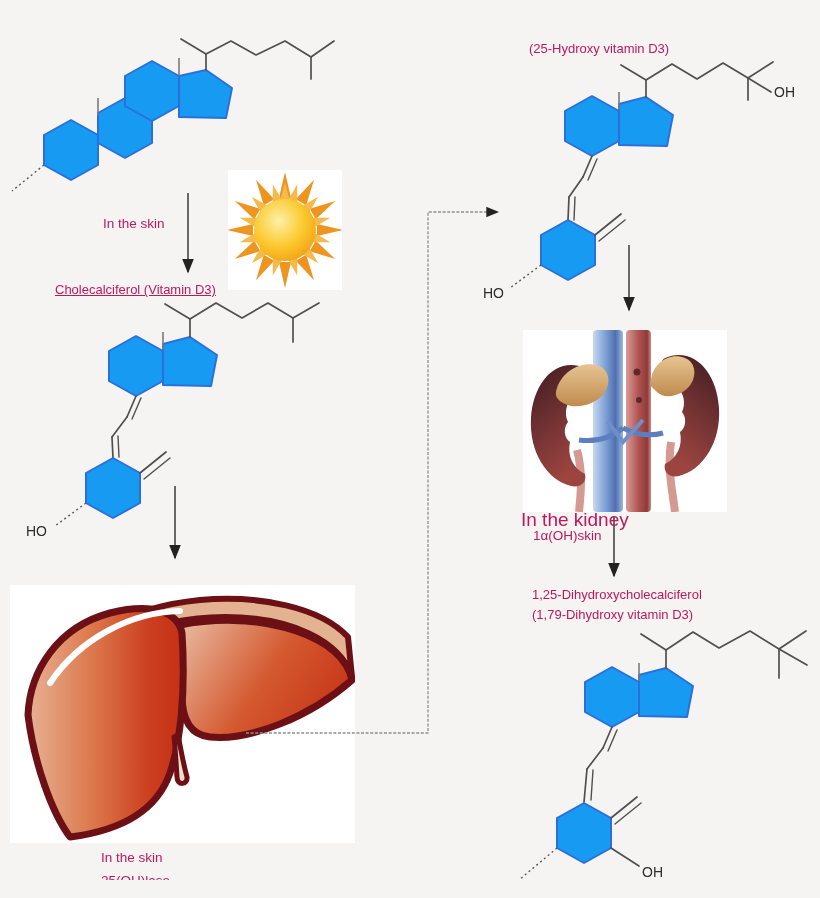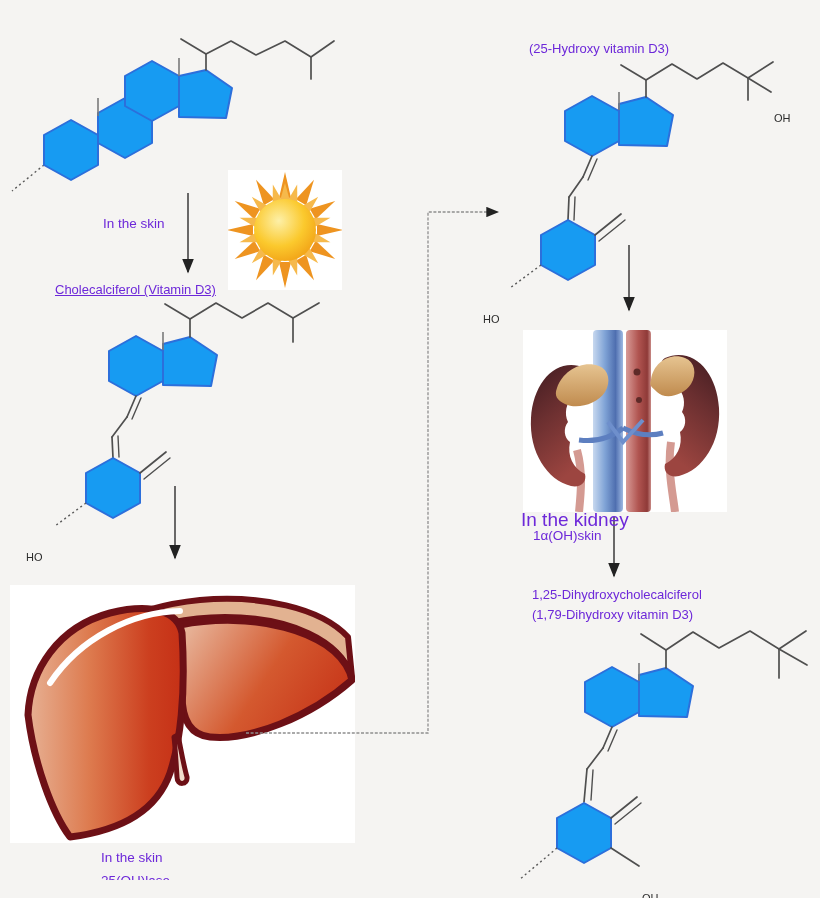--- a/index.html
+++ b/index.html
@@ -2,22 +2,22 @@
 <html><head>
 <meta charset="utf-8">
 <style>
   html,body{margin:0;padding:0;background:#e8e8e8;}
   #canvas{
     position:relative;width:820px;height:898px;overflow:hidden;
     background:#f5f4f2;font-family:"Liberation Sans",sans-serif;
   }
   .panel{position:absolute;background:#ffffff;}
   .overlay{position:absolute;left:0;top:0;}
-  .lbl{position:absolute;font-size:13px;color:#6d28d9;white-space:nowrap;line-height:1.15;}
-  .atom{font-size:11px;color:#2b2b2b;margin-top:28px;}
+  .lbl{position:absolute;font-size:13px;color:#be185d;white-space:nowrap;line-height:1.15;}
+  .atom{font-size:14px;color:#2b2b2b;}
   .clip{position:absolute;overflow:hidden;}
   .ring{fill:#179bf2;stroke:#2c6fdb;stroke-width:2;stroke-linejoin:round;}
   .bond{fill:none;stroke:#4f4f4f;stroke-width:1.7;stroke-linecap:round;stroke-linejoin:round;}
   .bond2{fill:none;stroke:#4f4f4f;stroke-width:1.4;stroke-linecap:round;}
   .tick{stroke:#7a7a7a;stroke-width:1.6;}
   .dash{stroke:#5a5a5a;stroke-width:1.4;stroke-dasharray:2 3;fill:none;}
   .arrow{stroke:#3a3a3a;stroke-width:1.5;fill:none;}
   .connector{stroke:#8f8f8f;stroke-width:1.3;fill:none;stroke-dasharray:3 1.6;}
   svg{display:block;}
 </style>

